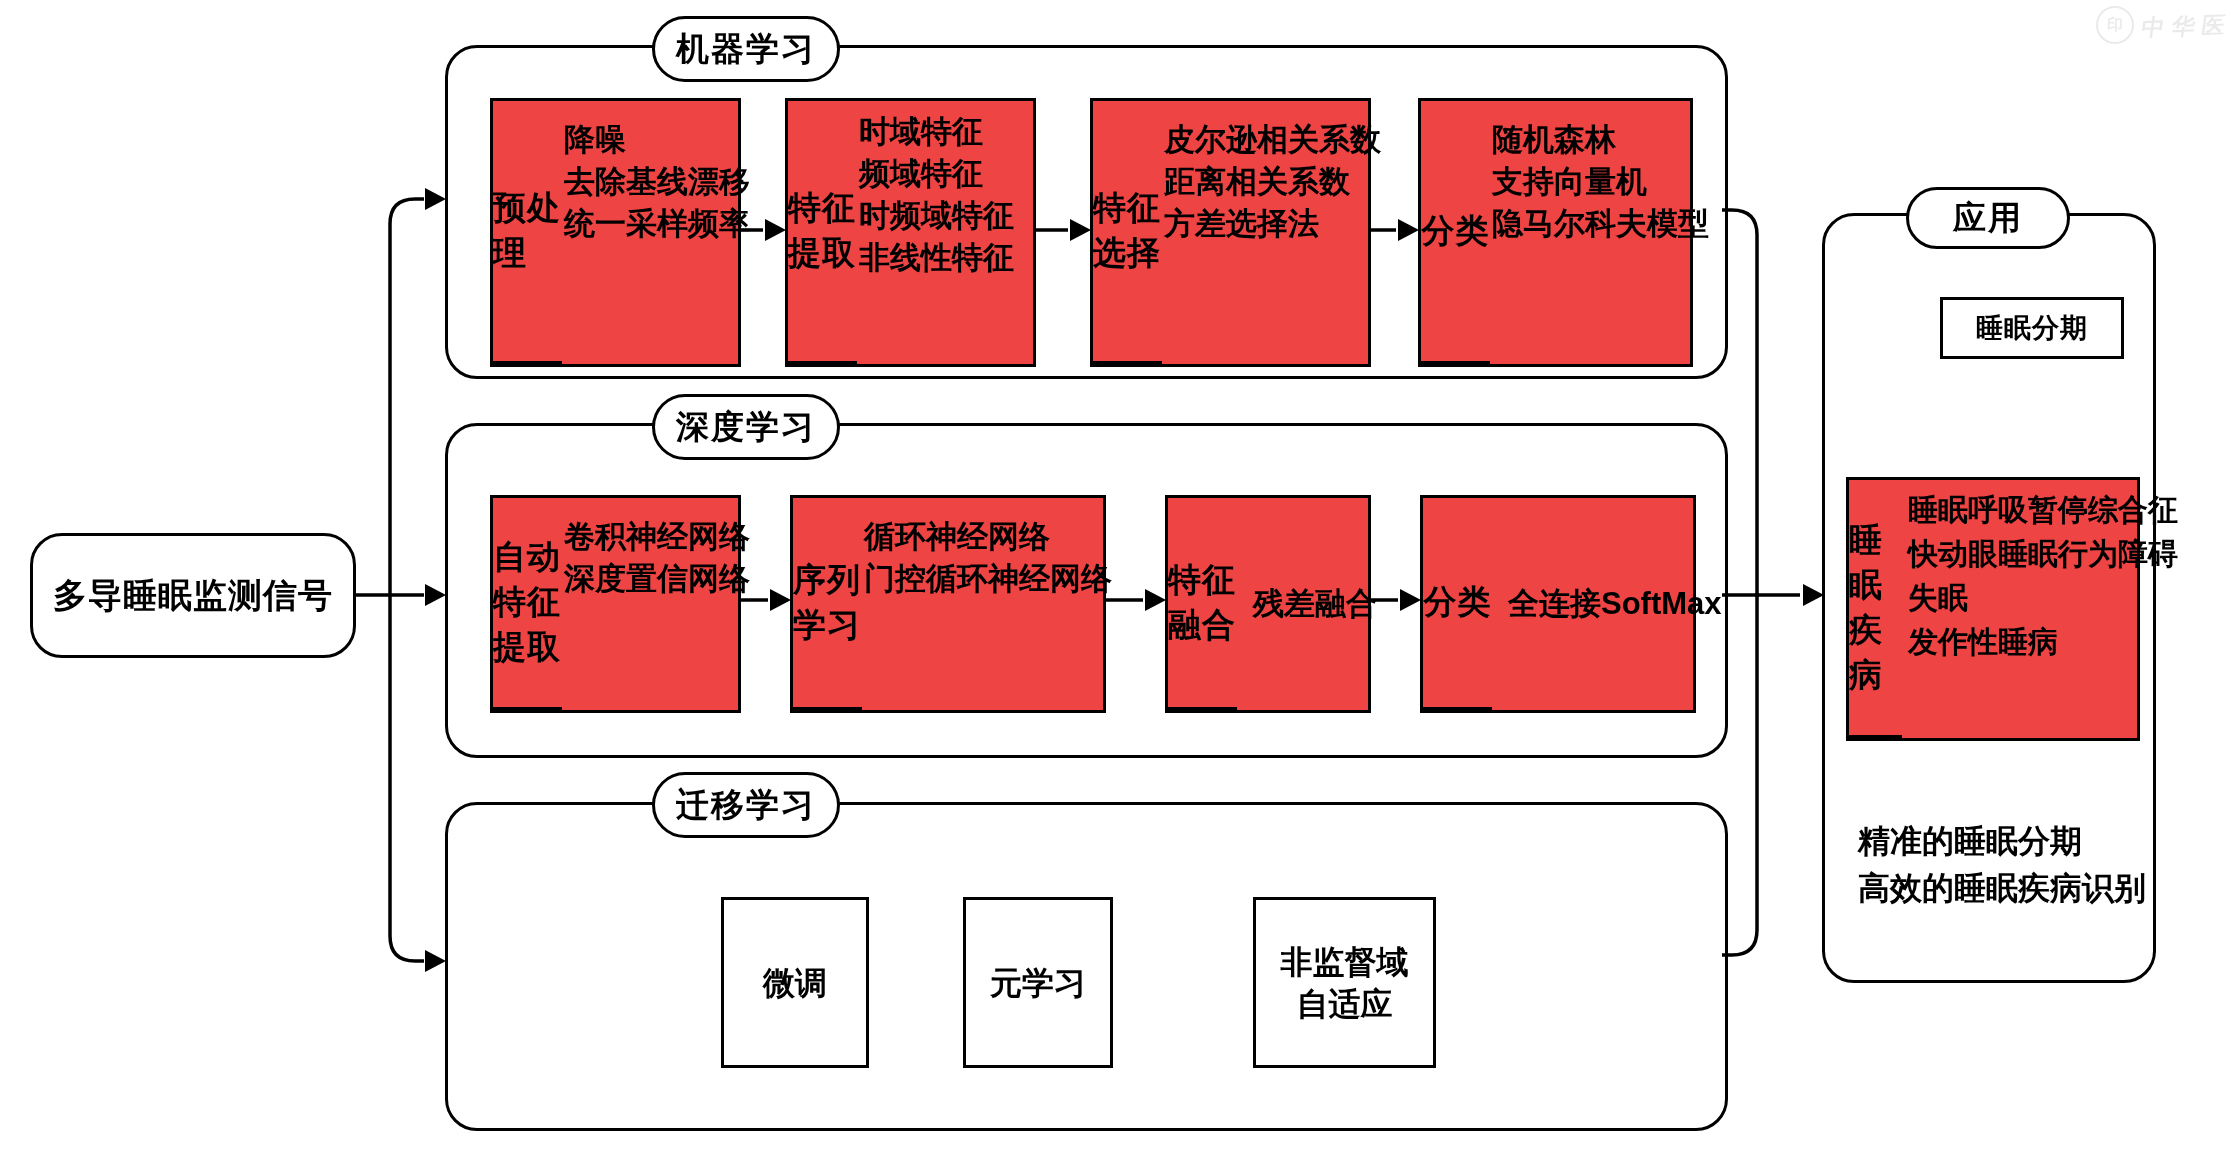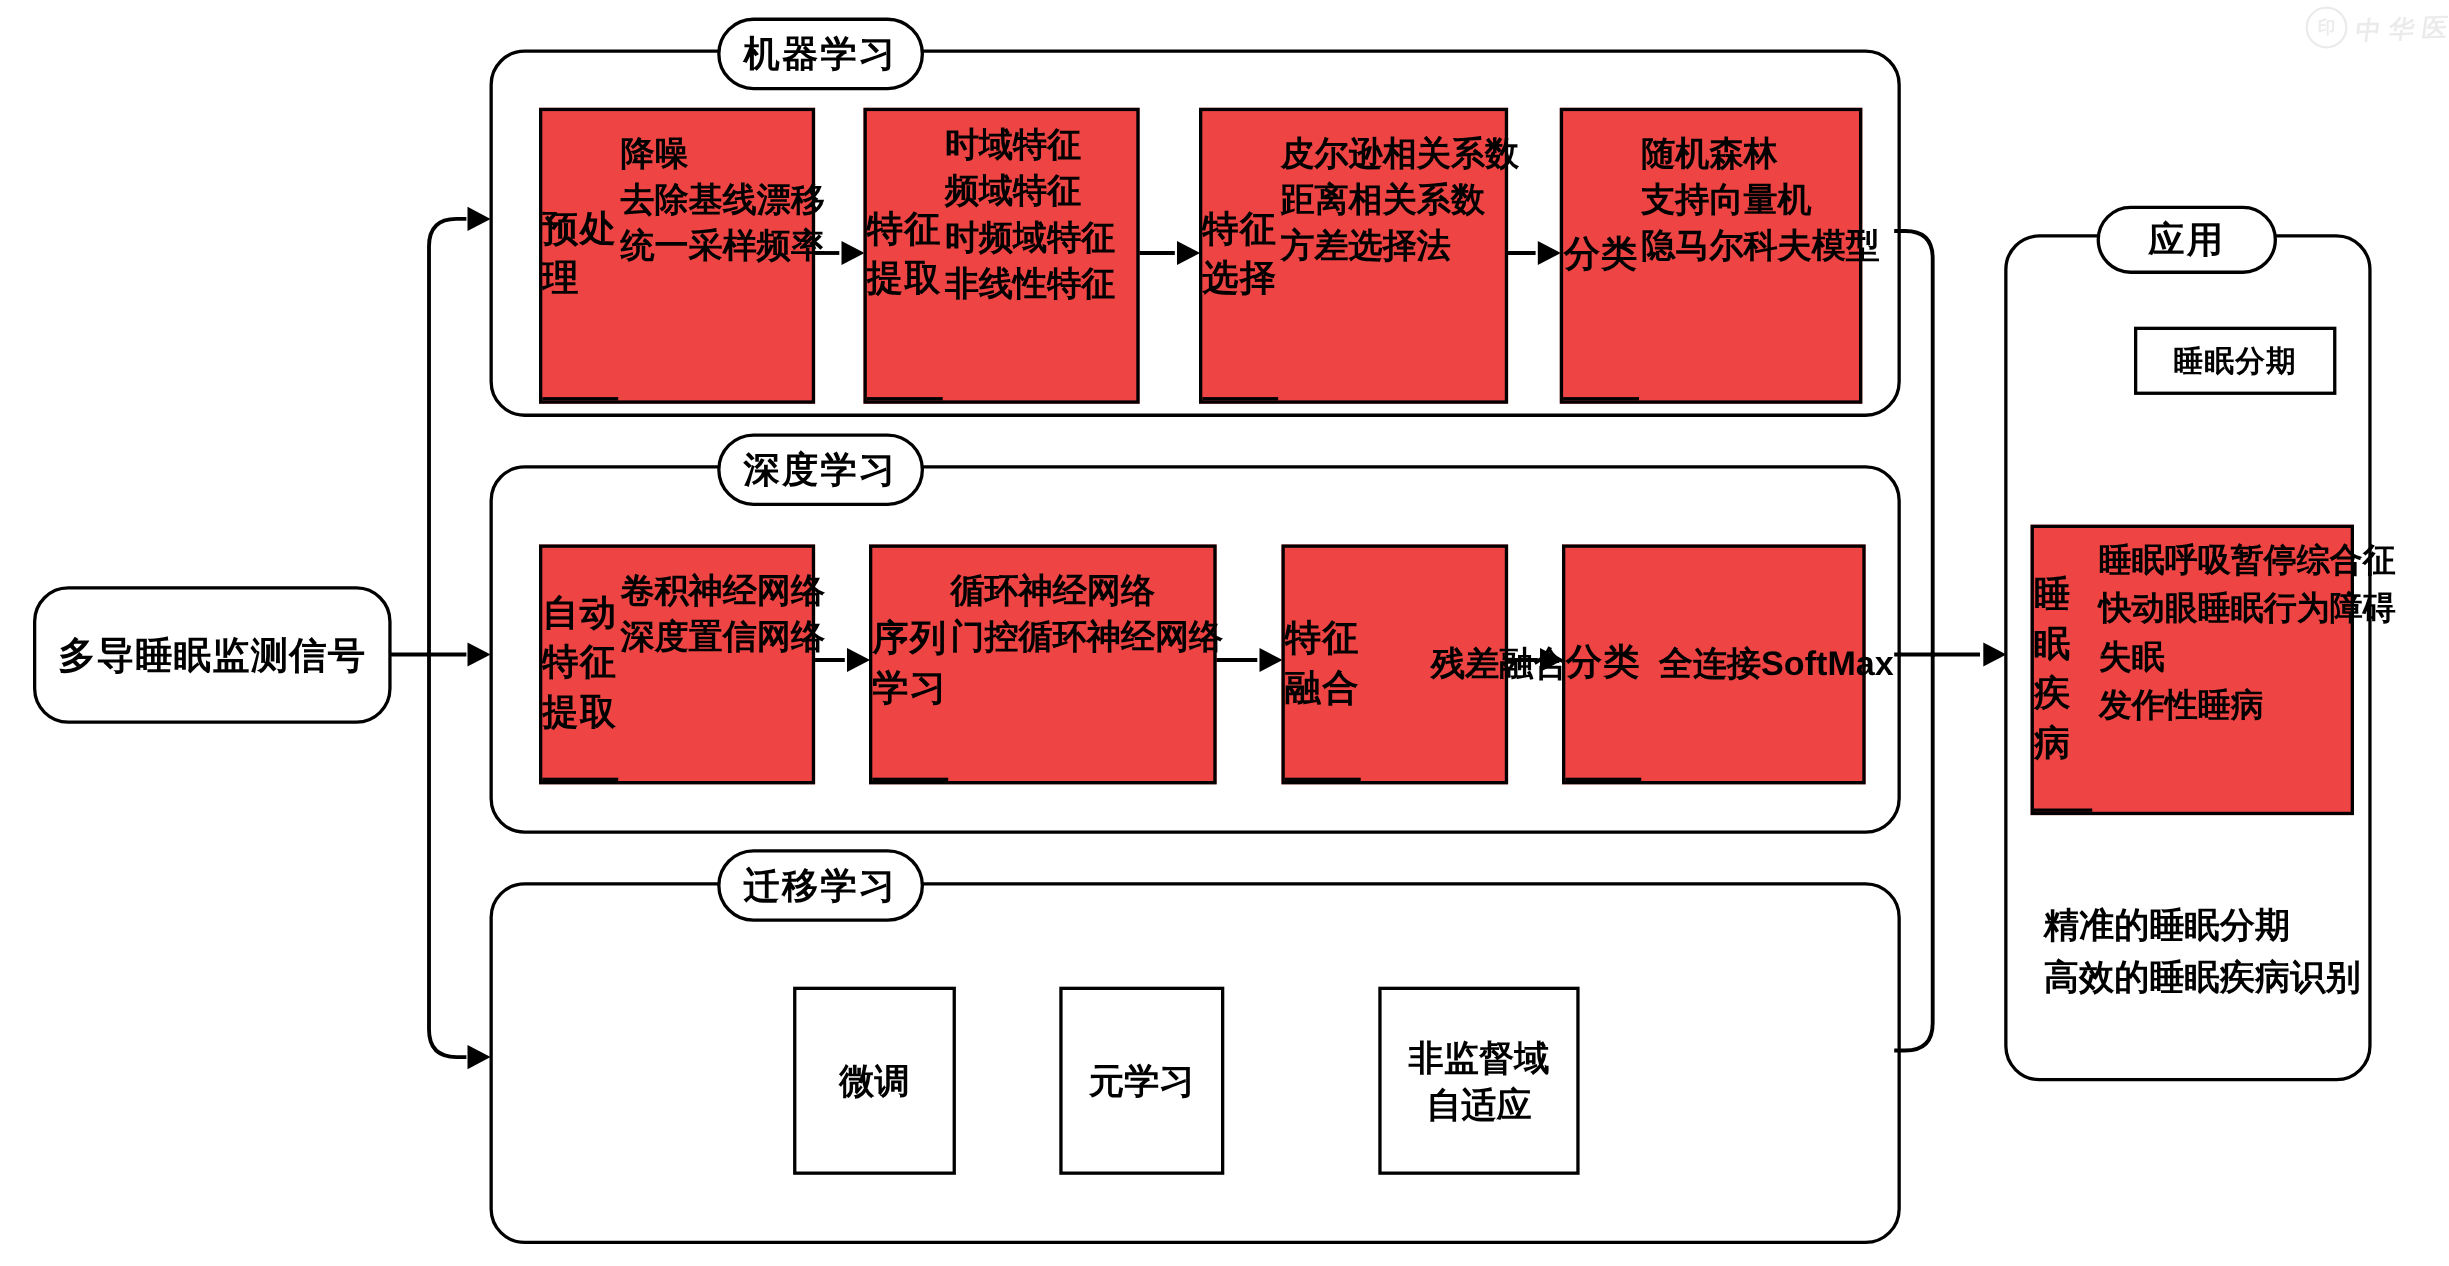--- a/index.html
+++ b/index.html
@@ -180,21 +180,21 @@
   <div class="node" style="left:790px;top:495px;width:310px;height:212px;">
     <div class="node-header">
       <span>序列学习</span>
     </div>
     <div class="node-body">
       <div>循环神经网络</div>
       <div>门控循环神经网络</div>
     </div>
   </div>
 
-  <div class="node" style="left:1165px;top:495px;width:200px;height:212px;gap:48px;">
+  <div class="node" style="left:1165px;top:495px;width:200px;height:212px;">
     <div class="node-header">
       <span>特征融合</span>
     </div>
     <div class="node-body center">
       <div>残差融合</div>
     </div>
   </div>
 
   <div class="node" style="left:1420px;top:495px;width:270px;height:212px;">
     <div class="node-header">

